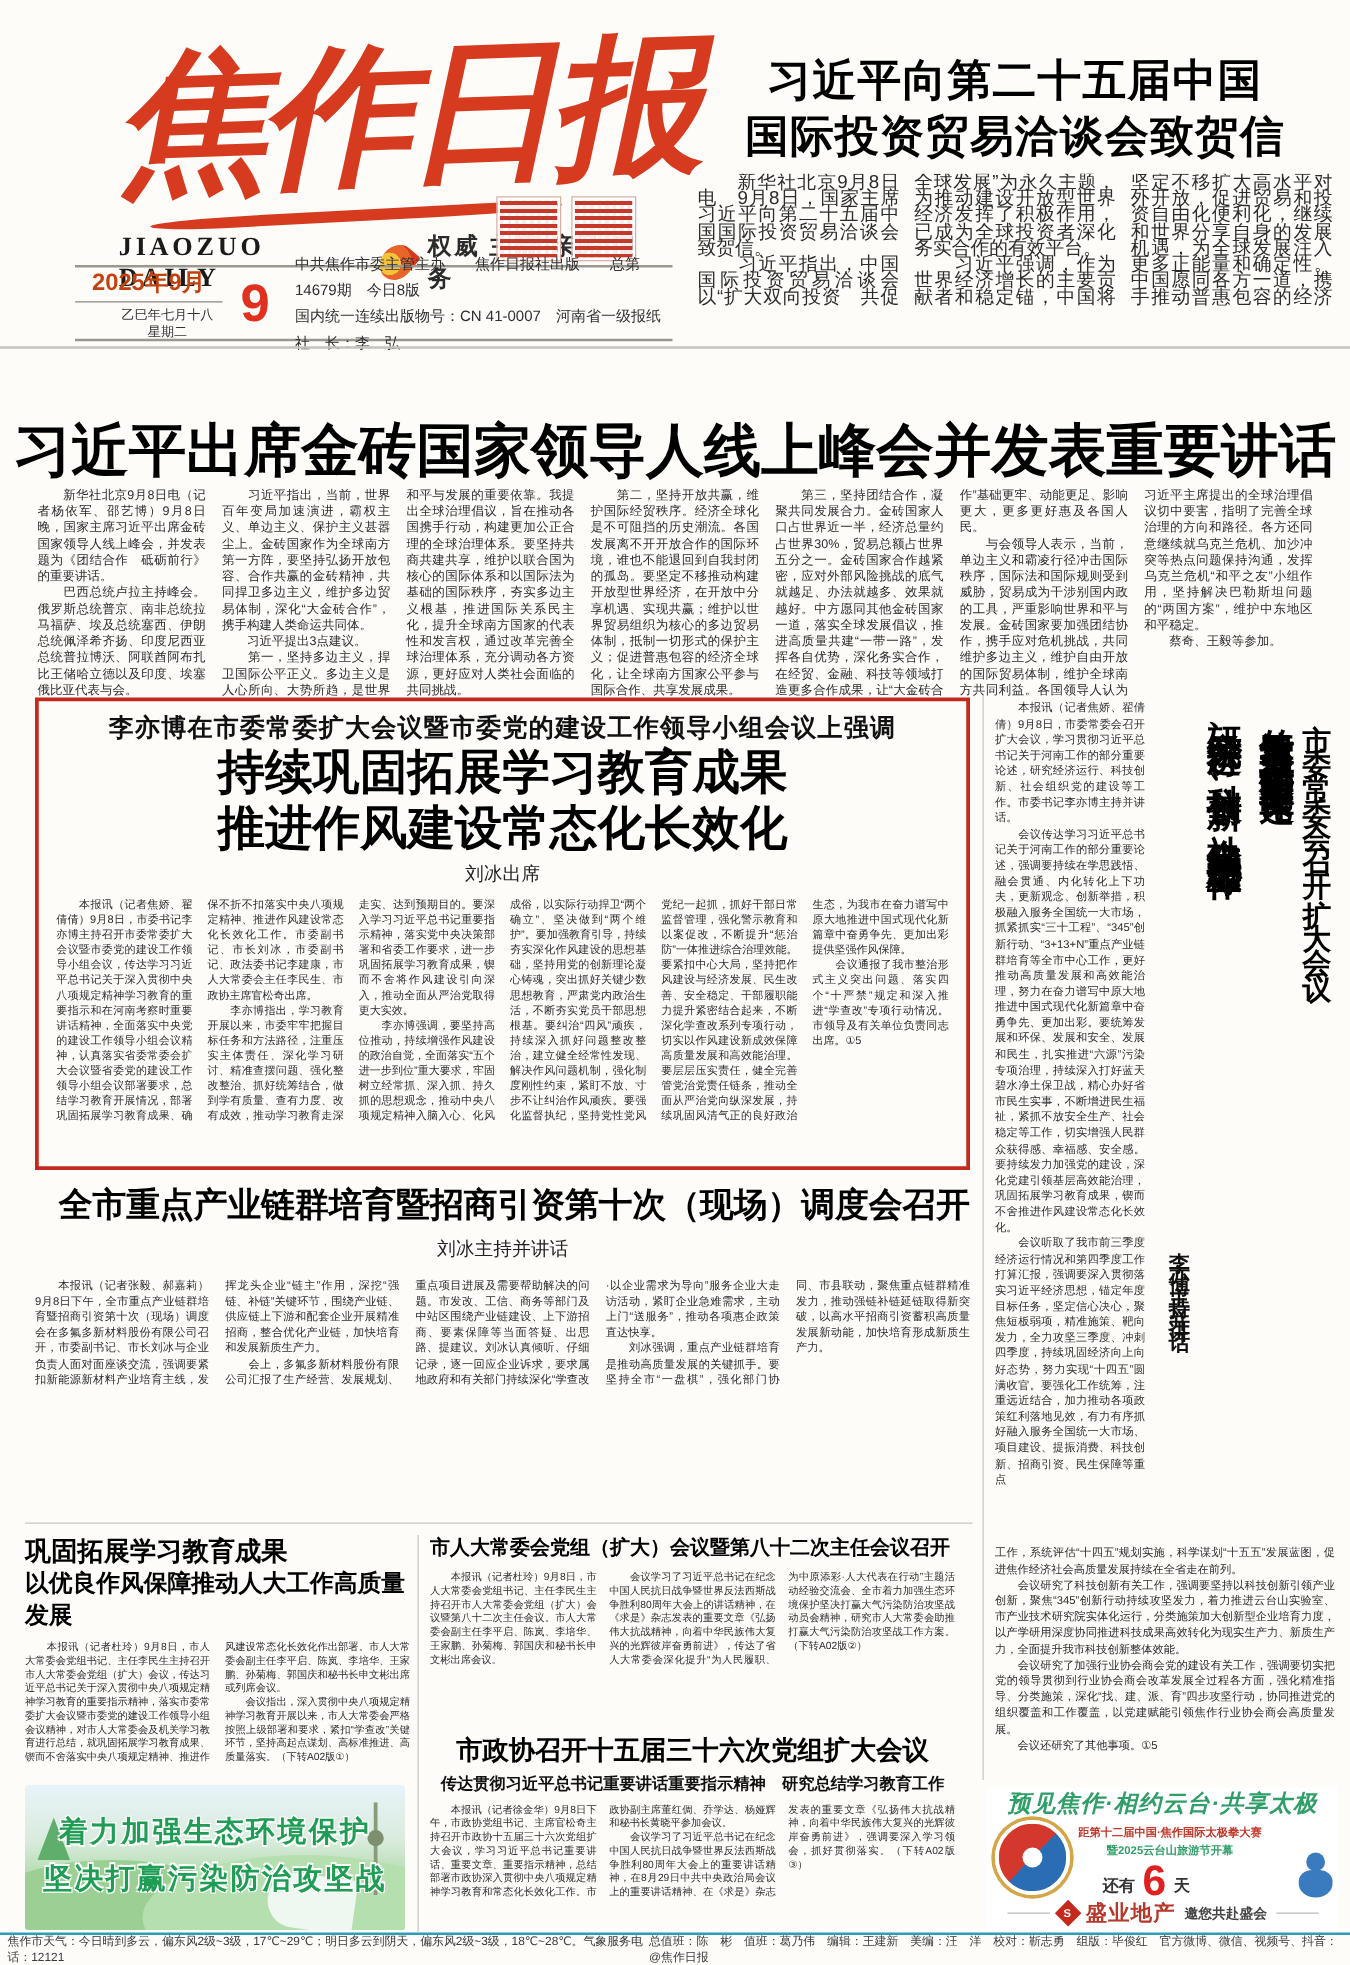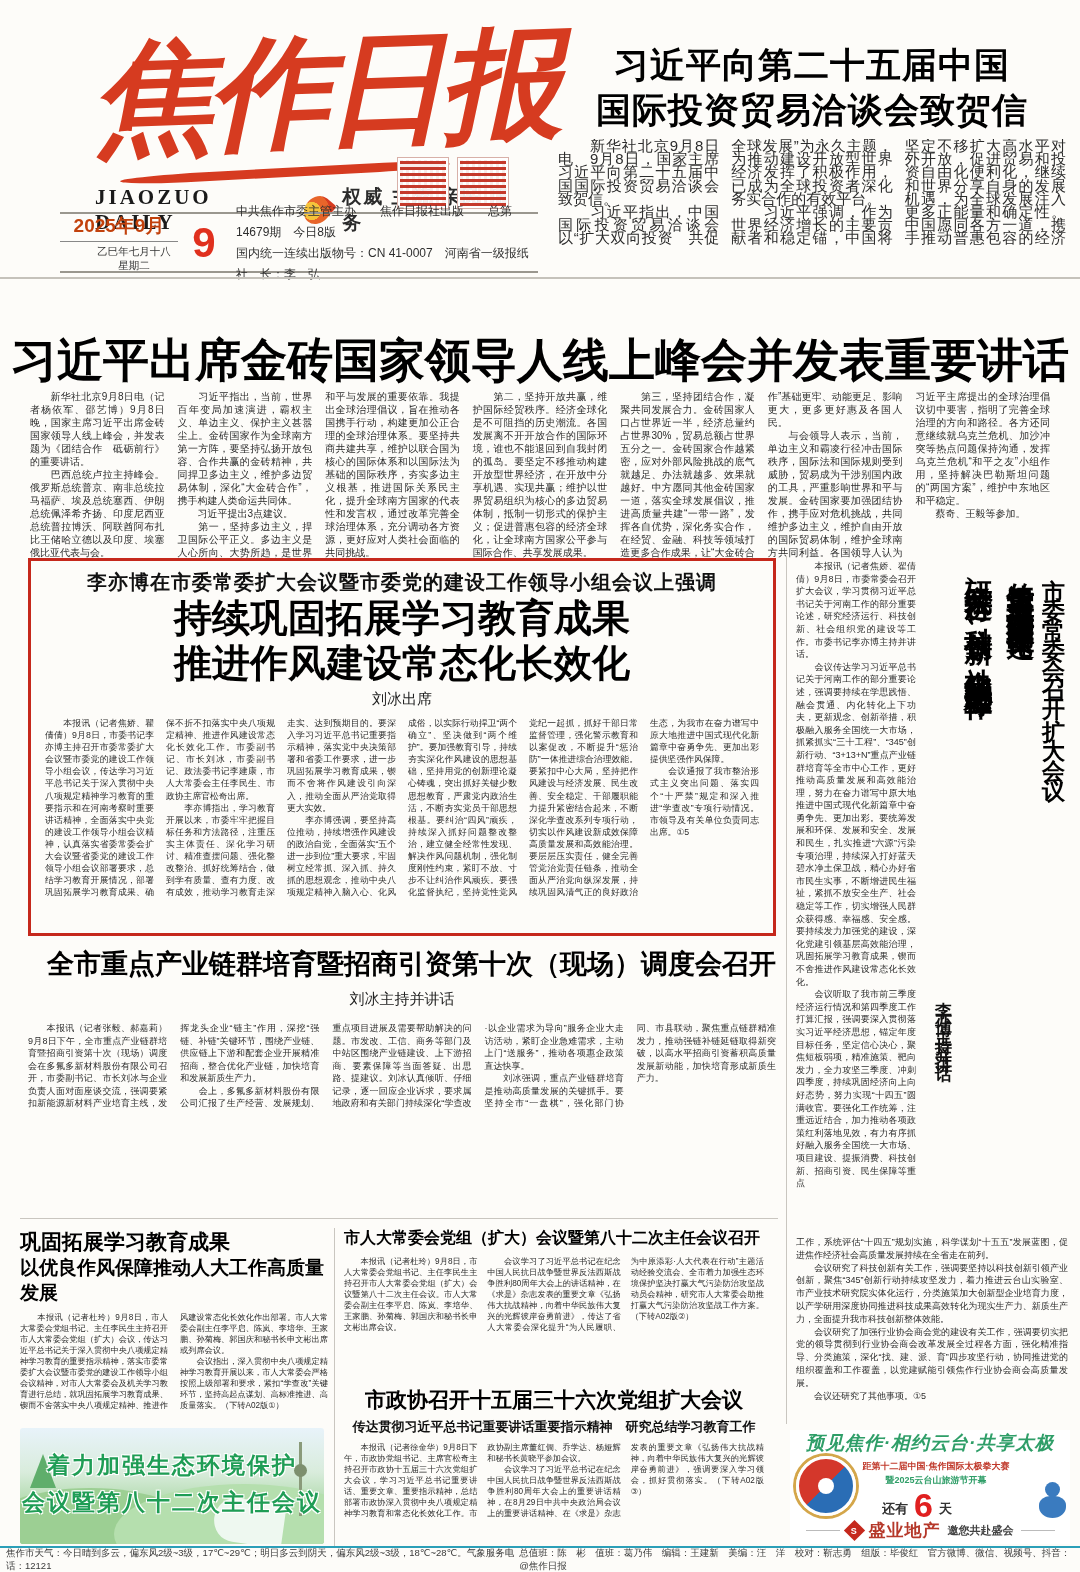--- a/index.html
+++ b/index.html
@@ -230,21 +230,21 @@
   </div>
 
   <div class="abs gad">
     <div class="hill1"></div>
     <div class="hill2"></div>
     <div class="river"></div>
     <div class="tree"></div>
     <div class="tower"></div>
     <div class="towerball"></div>
     <div class="t1">着力加强生态环境保护</div>
-    <div class="t2">会议暨第八十二次主任会议</div>
+    <div class="t2">坚决打赢污染防治攻坚战</div>
   </div>
 
   <div class="abs ead">
     <div class="title">预见焦作·相约云台·共享太极</div>
     <div class="logo"></div>
     <div class="sub1">距第十二届中国·焦作国际太极拳大赛</div>
     <div class="sub2">暨2025云台山旅游节开幕</div>
     <div class="count">
       <span class="cpre">还有</span>
       <span class="cnum">6</span>

